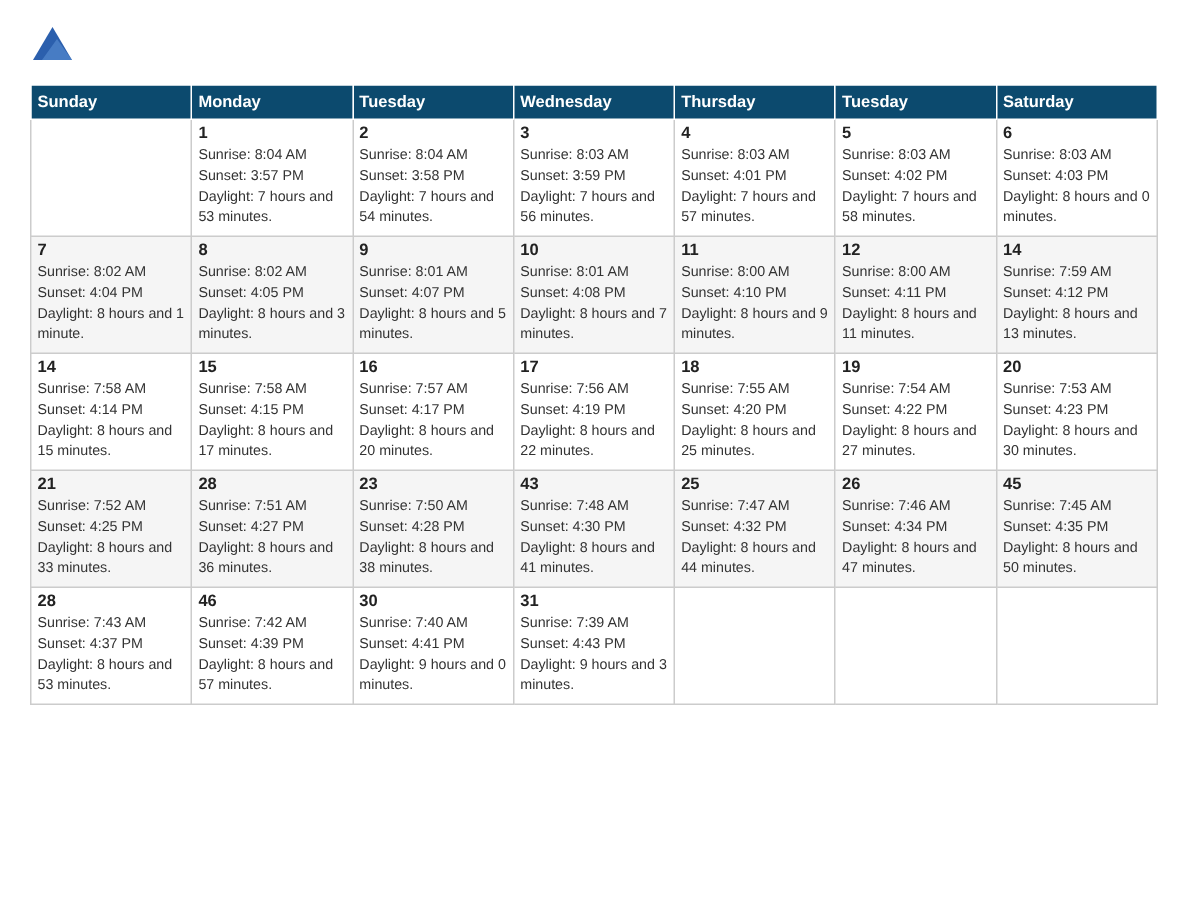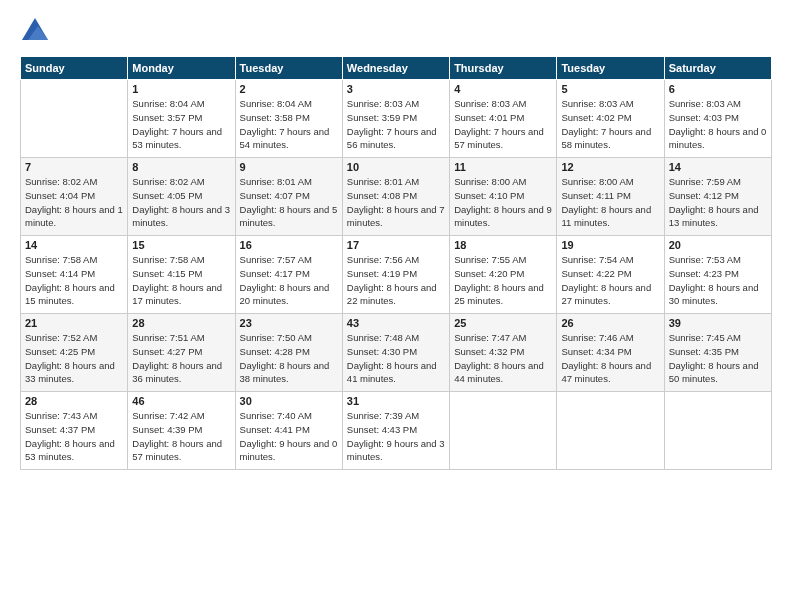--- a/index.html
+++ b/index.html
@@ -229,21 +229,21 @@
           </td>
           <td>
             <div class="day-number">25</div>
             <div class="day-info">Sunrise: 7:47 AM<br>Sunset: 4:32 PM<br>Daylight: 8 hours and 44 minutes.</div>
           </td>
           <td>
             <div class="day-number">26</div>
             <div class="day-info">Sunrise: 7:46 AM<br>Sunset: 4:34 PM<br>Daylight: 8 hours and 47 minutes.</div>
           </td>
           <td>
-            <div class="day-number">39</div>
+            <div class="day-number">45</div>
             <div class="day-info">Sunrise: 7:45 AM<br>Sunset: 4:35 PM<br>Daylight: 8 hours and 50 minutes.</div>
           </td>
         </tr>
         <tr>
           <td>
             <div class="day-number">28</div>
             <div class="day-info">Sunrise: 7:43 AM<br>Sunset: 4:37 PM<br>Daylight: 8 hours and 53 minutes.</div>
           </td>
           <td>
             <div class="day-number">46</div>

